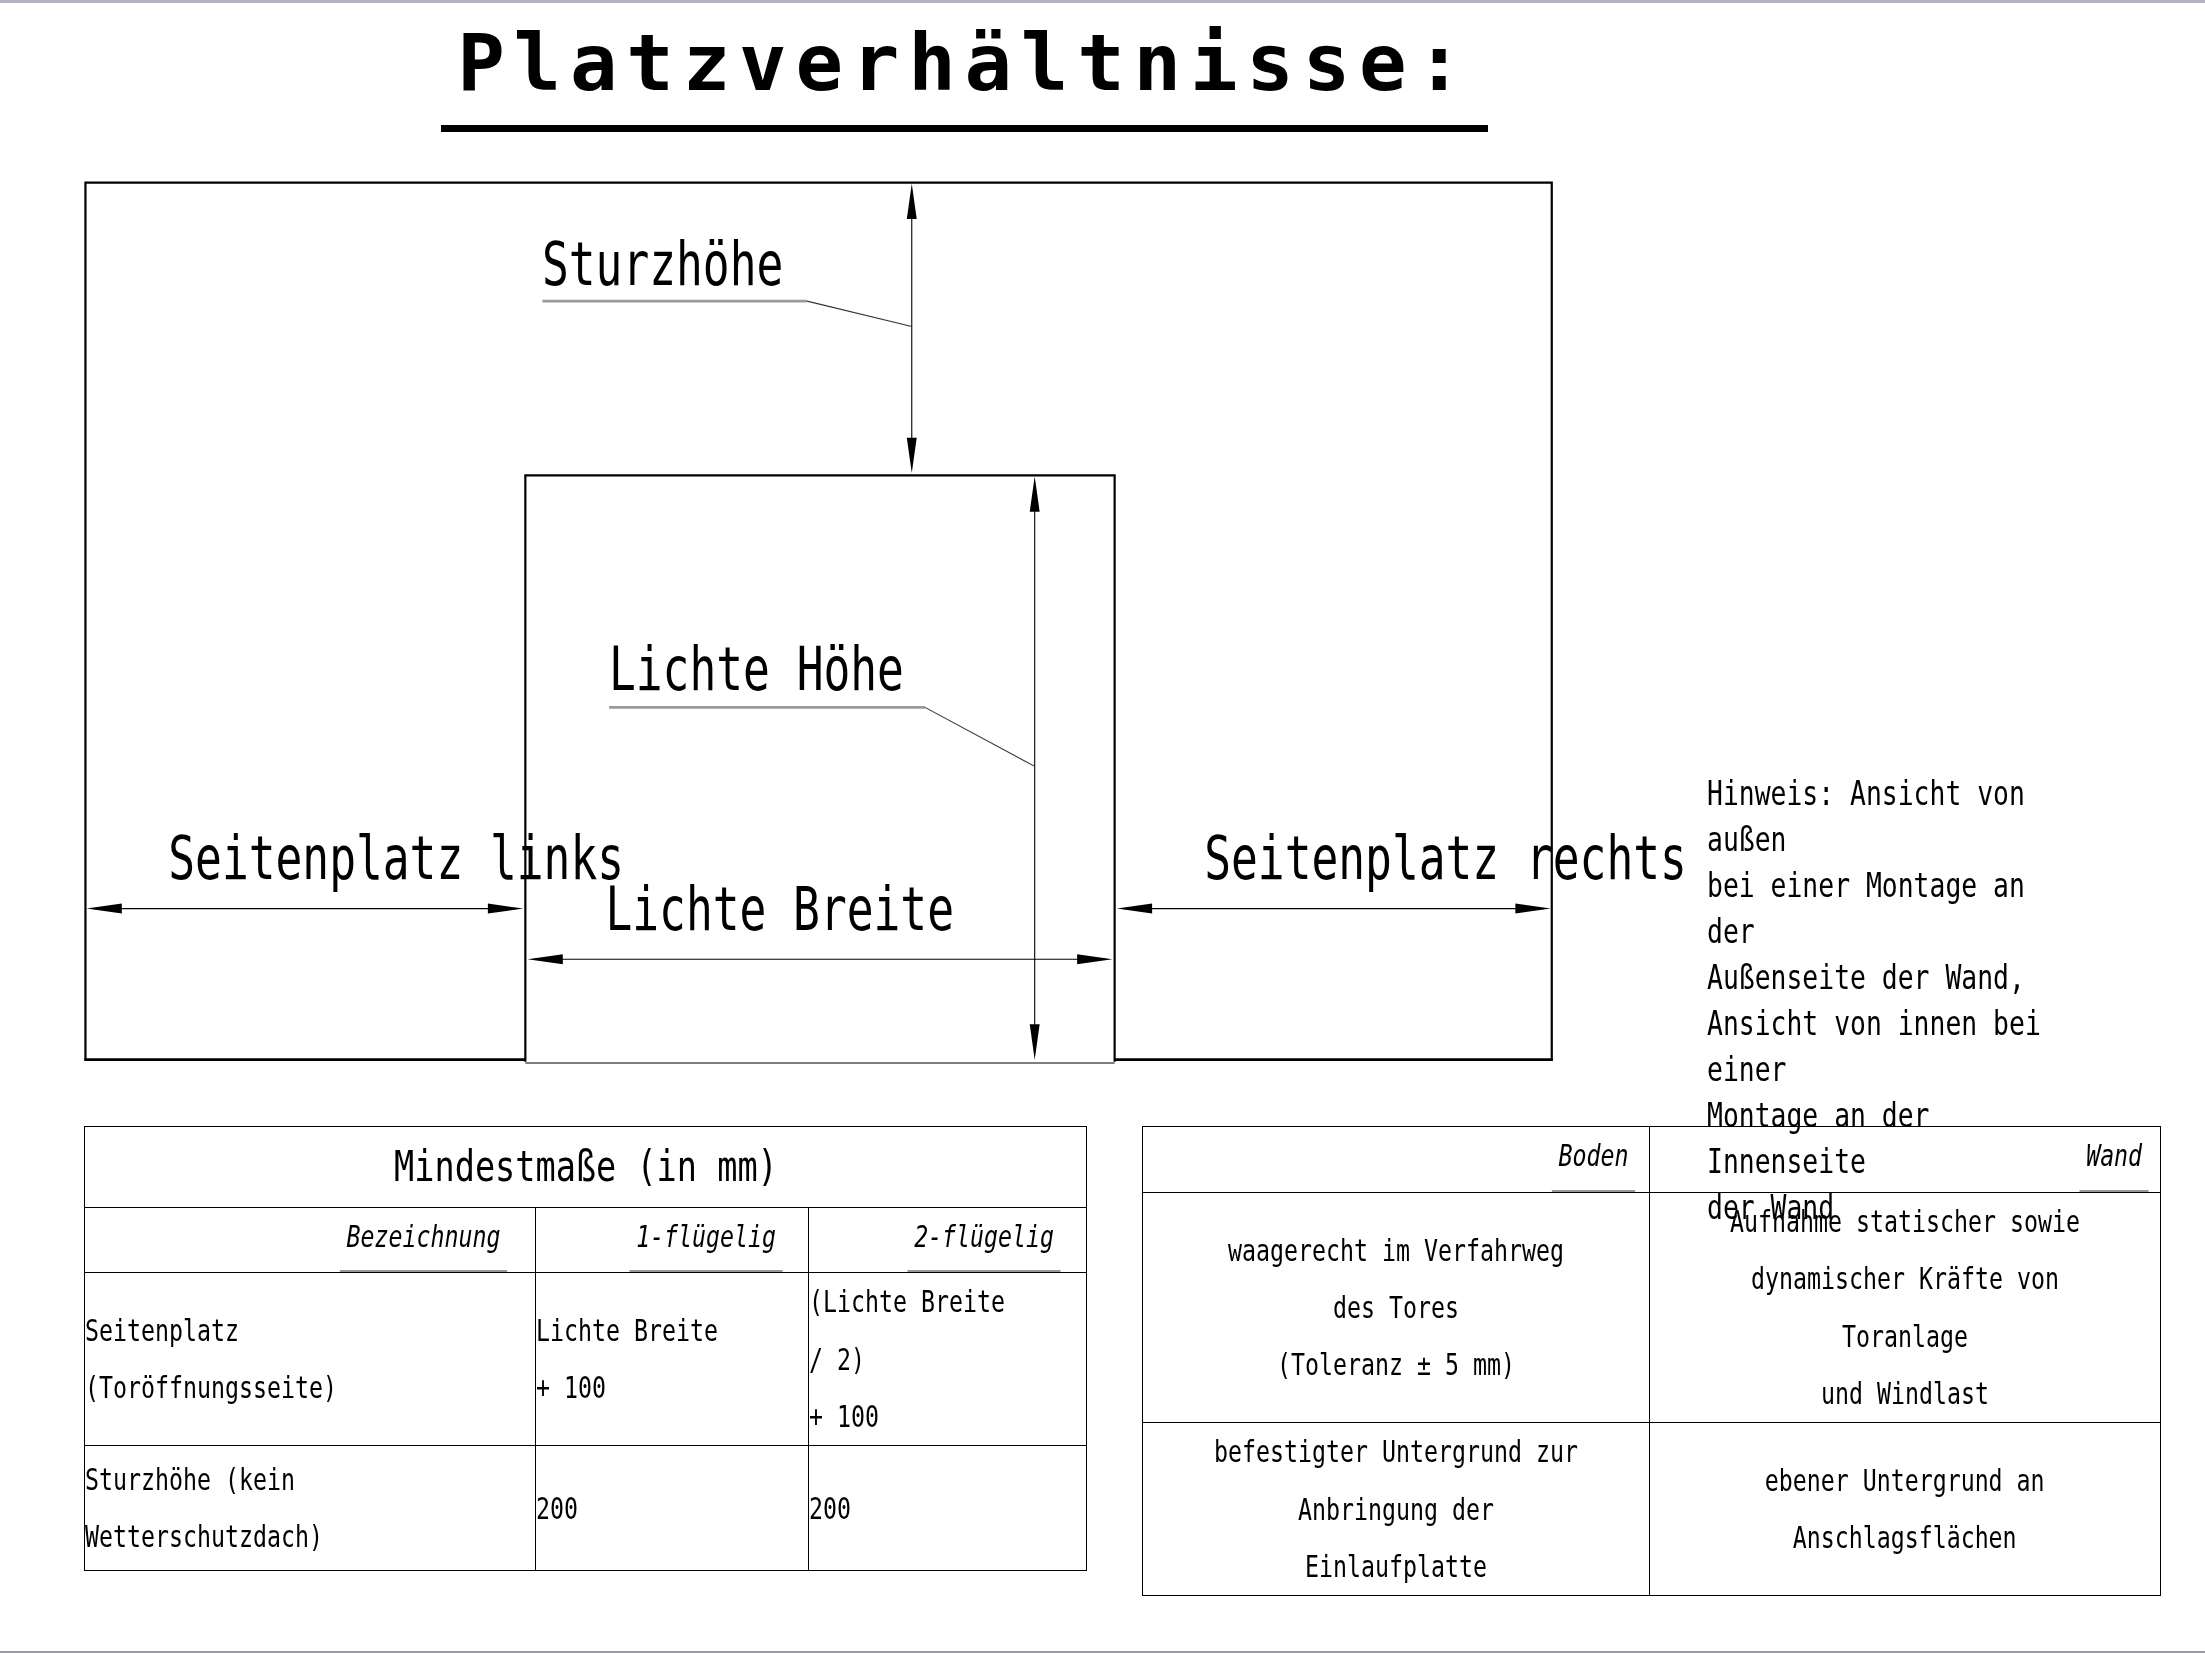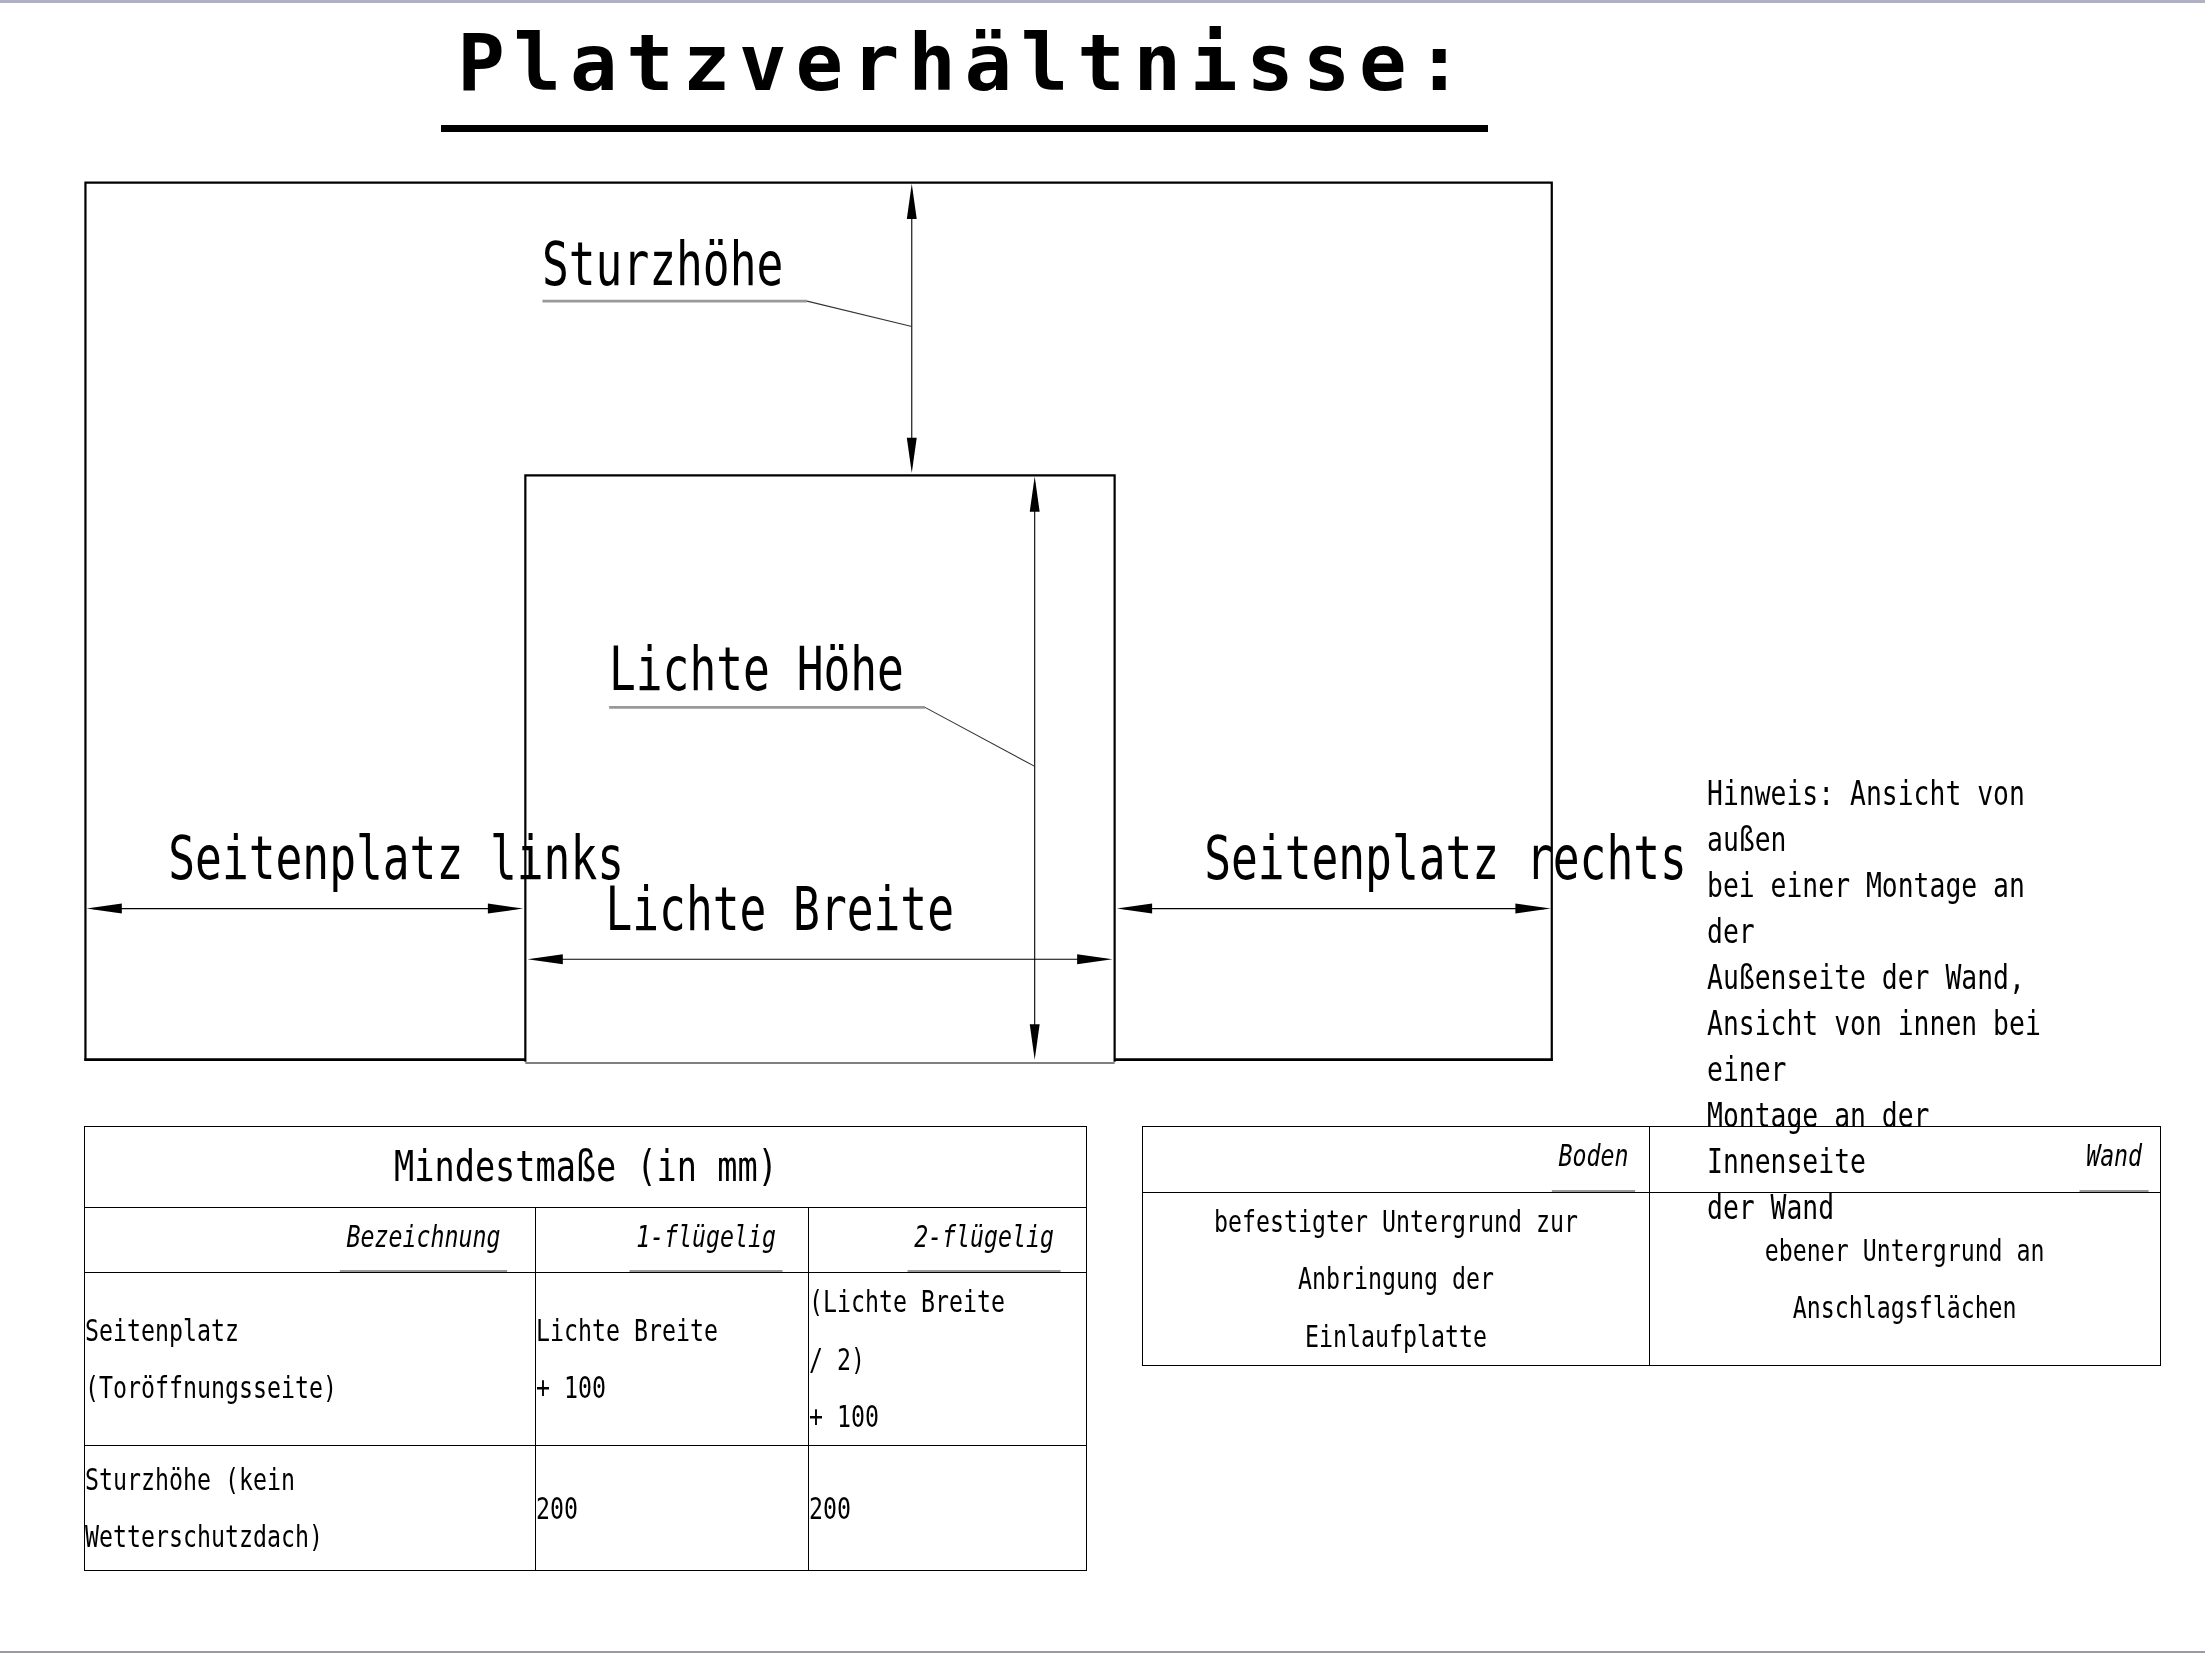--- a/index.html
+++ b/index.html
@@ -165,20 +165,27 @@
 <table class="cadtable" id="t-einbau">
   <colgroup>
       <col style="width:507px">
       <col style="width:511px">
     </colgroup>
   <tbody>
   <tr class="h-head">
     <td class="hd"><span class="hdr">Boden</span></td>
     <td class="hd"><span class="hdr">Wand</span></td>
   </tr>
+  <tr class="r-r1">
+    <td class="cc"><span class="cell-c">waagerecht im Verfahrweg des Tores
+(Toleranz ± 5 mm)</span></td>
+    <td class="cc"><span class="cell-c">Aufnahme statischer sowie
+dynamischer Kräfte von Toranlage
+und Windlast</span></td>
+  </tr>
   <tr class="r-r2">
     <td class="cc"><span class="cell-c">befestigter Untergrund zur
 Anbringung der Einlaufplatte</span></td>
     <td class="cc"><span class="cell-c">ebener Untergrund an
 Anschlagsflächen</span></td>
   </tr>
 
 </tbody>
   </table>
 

